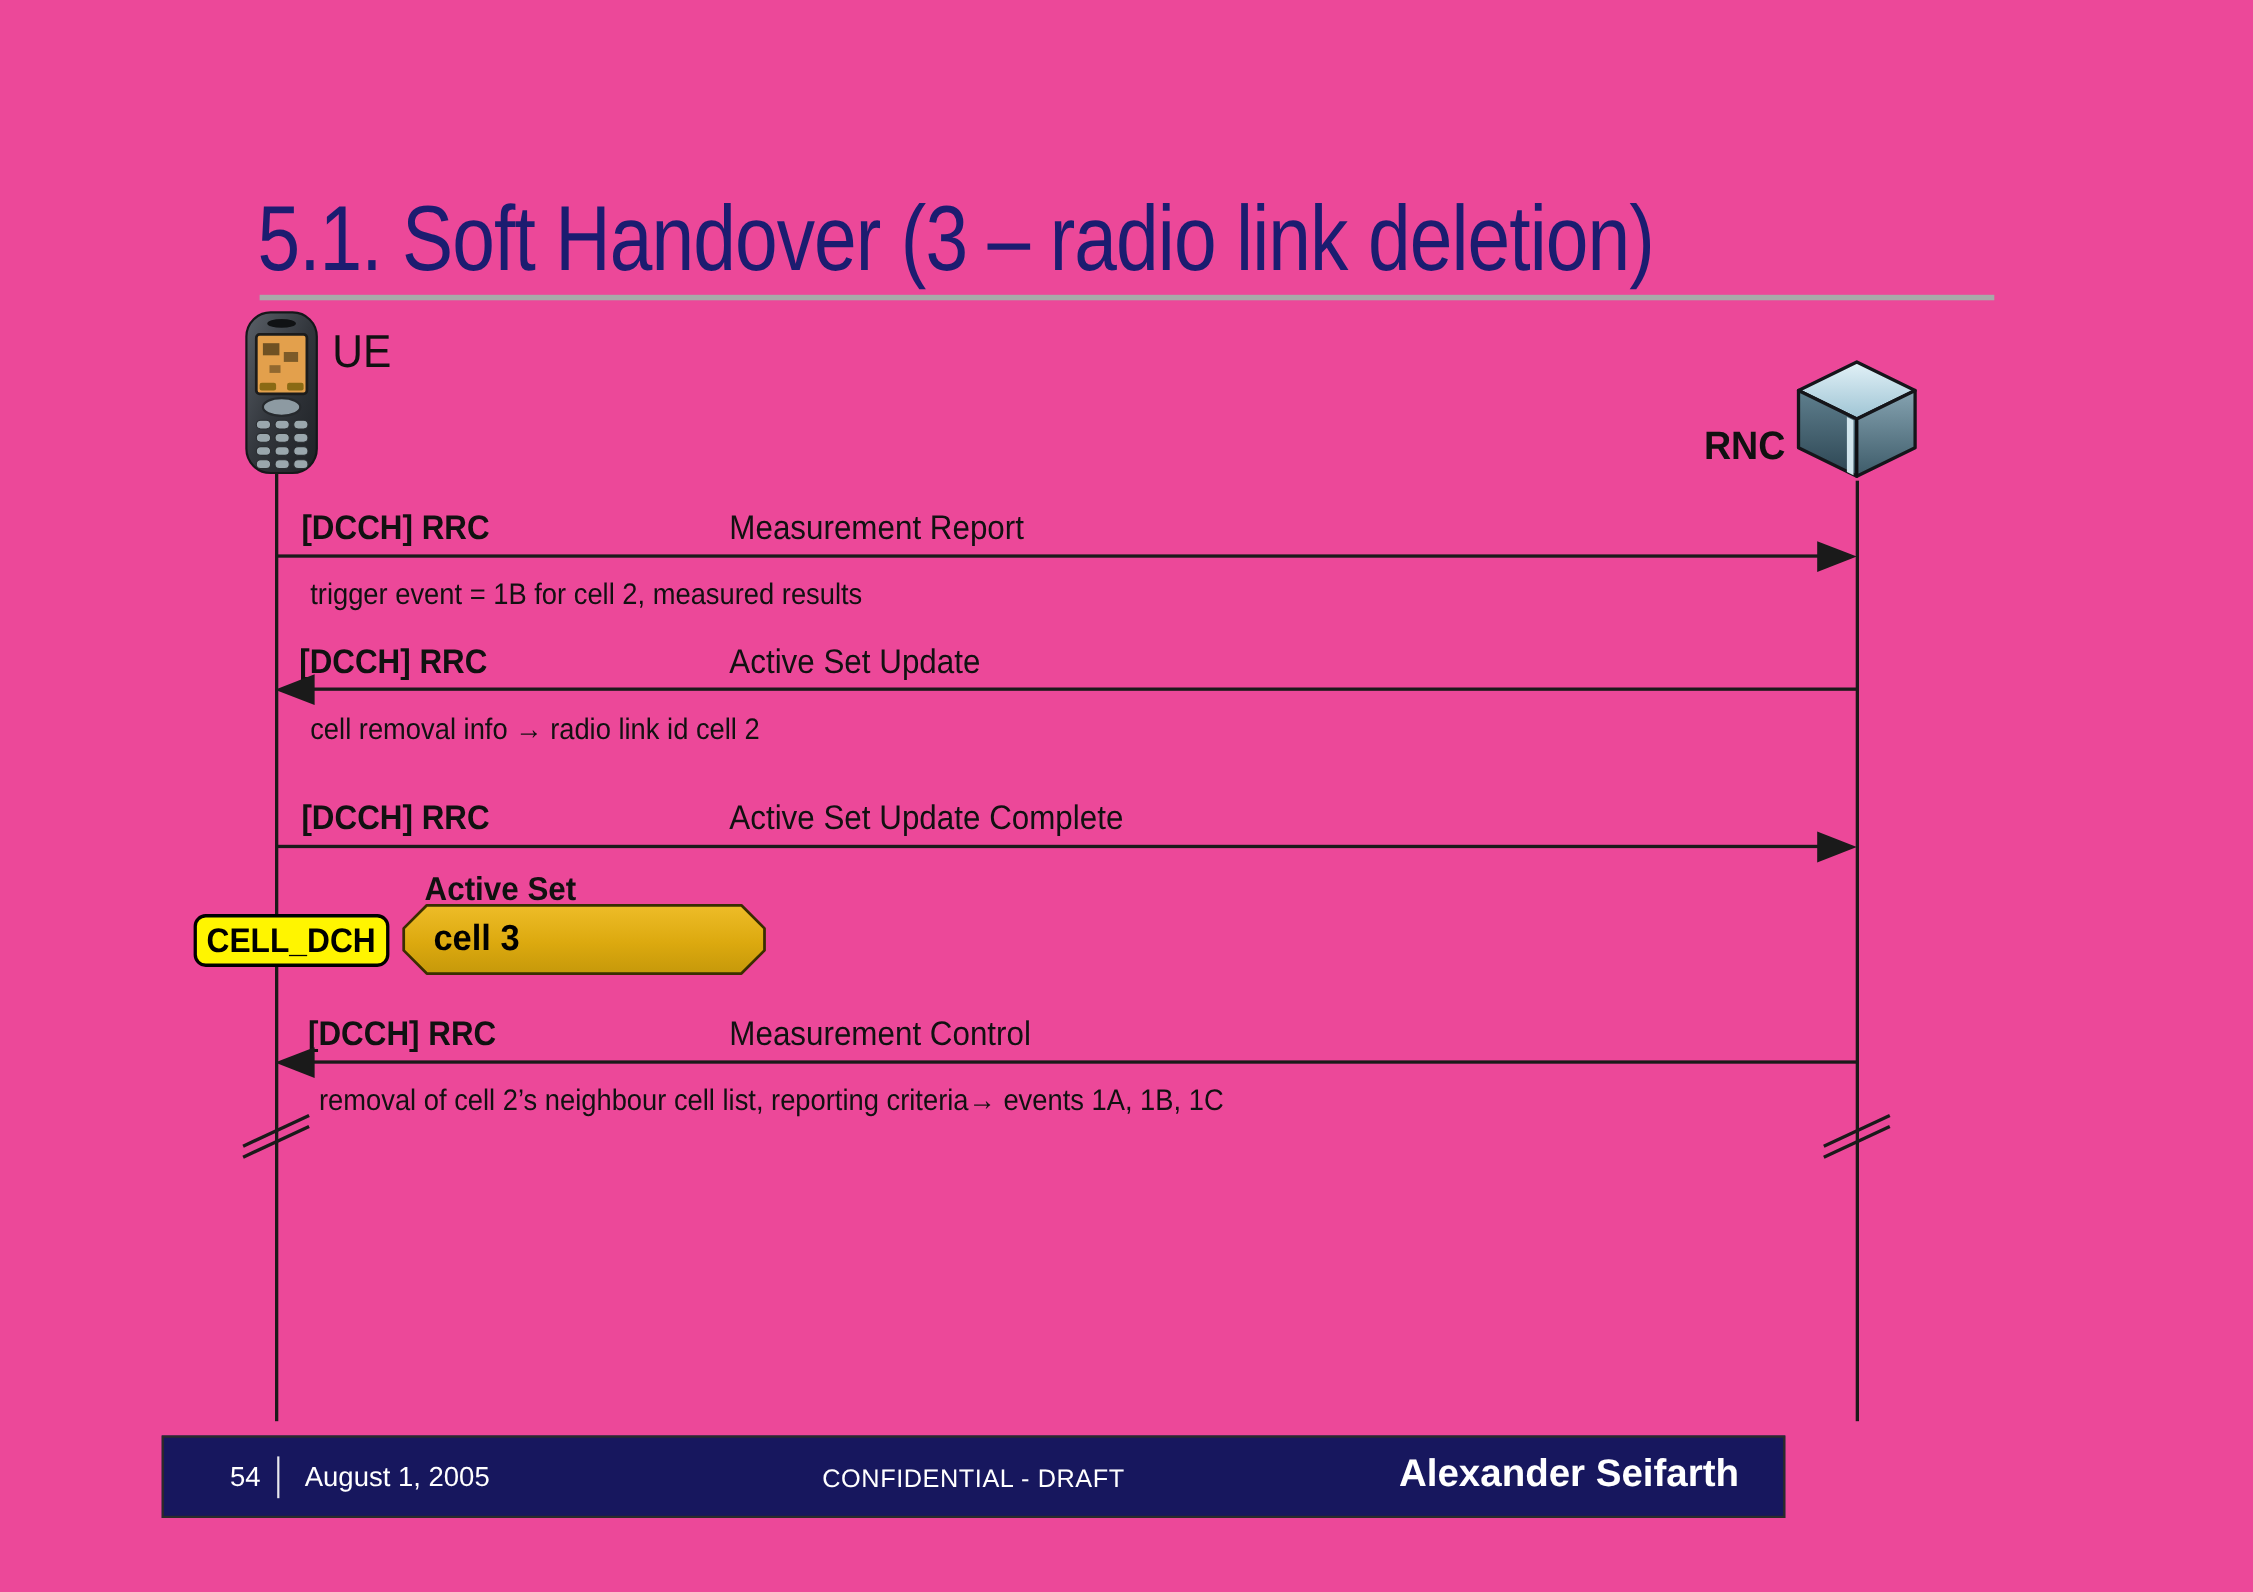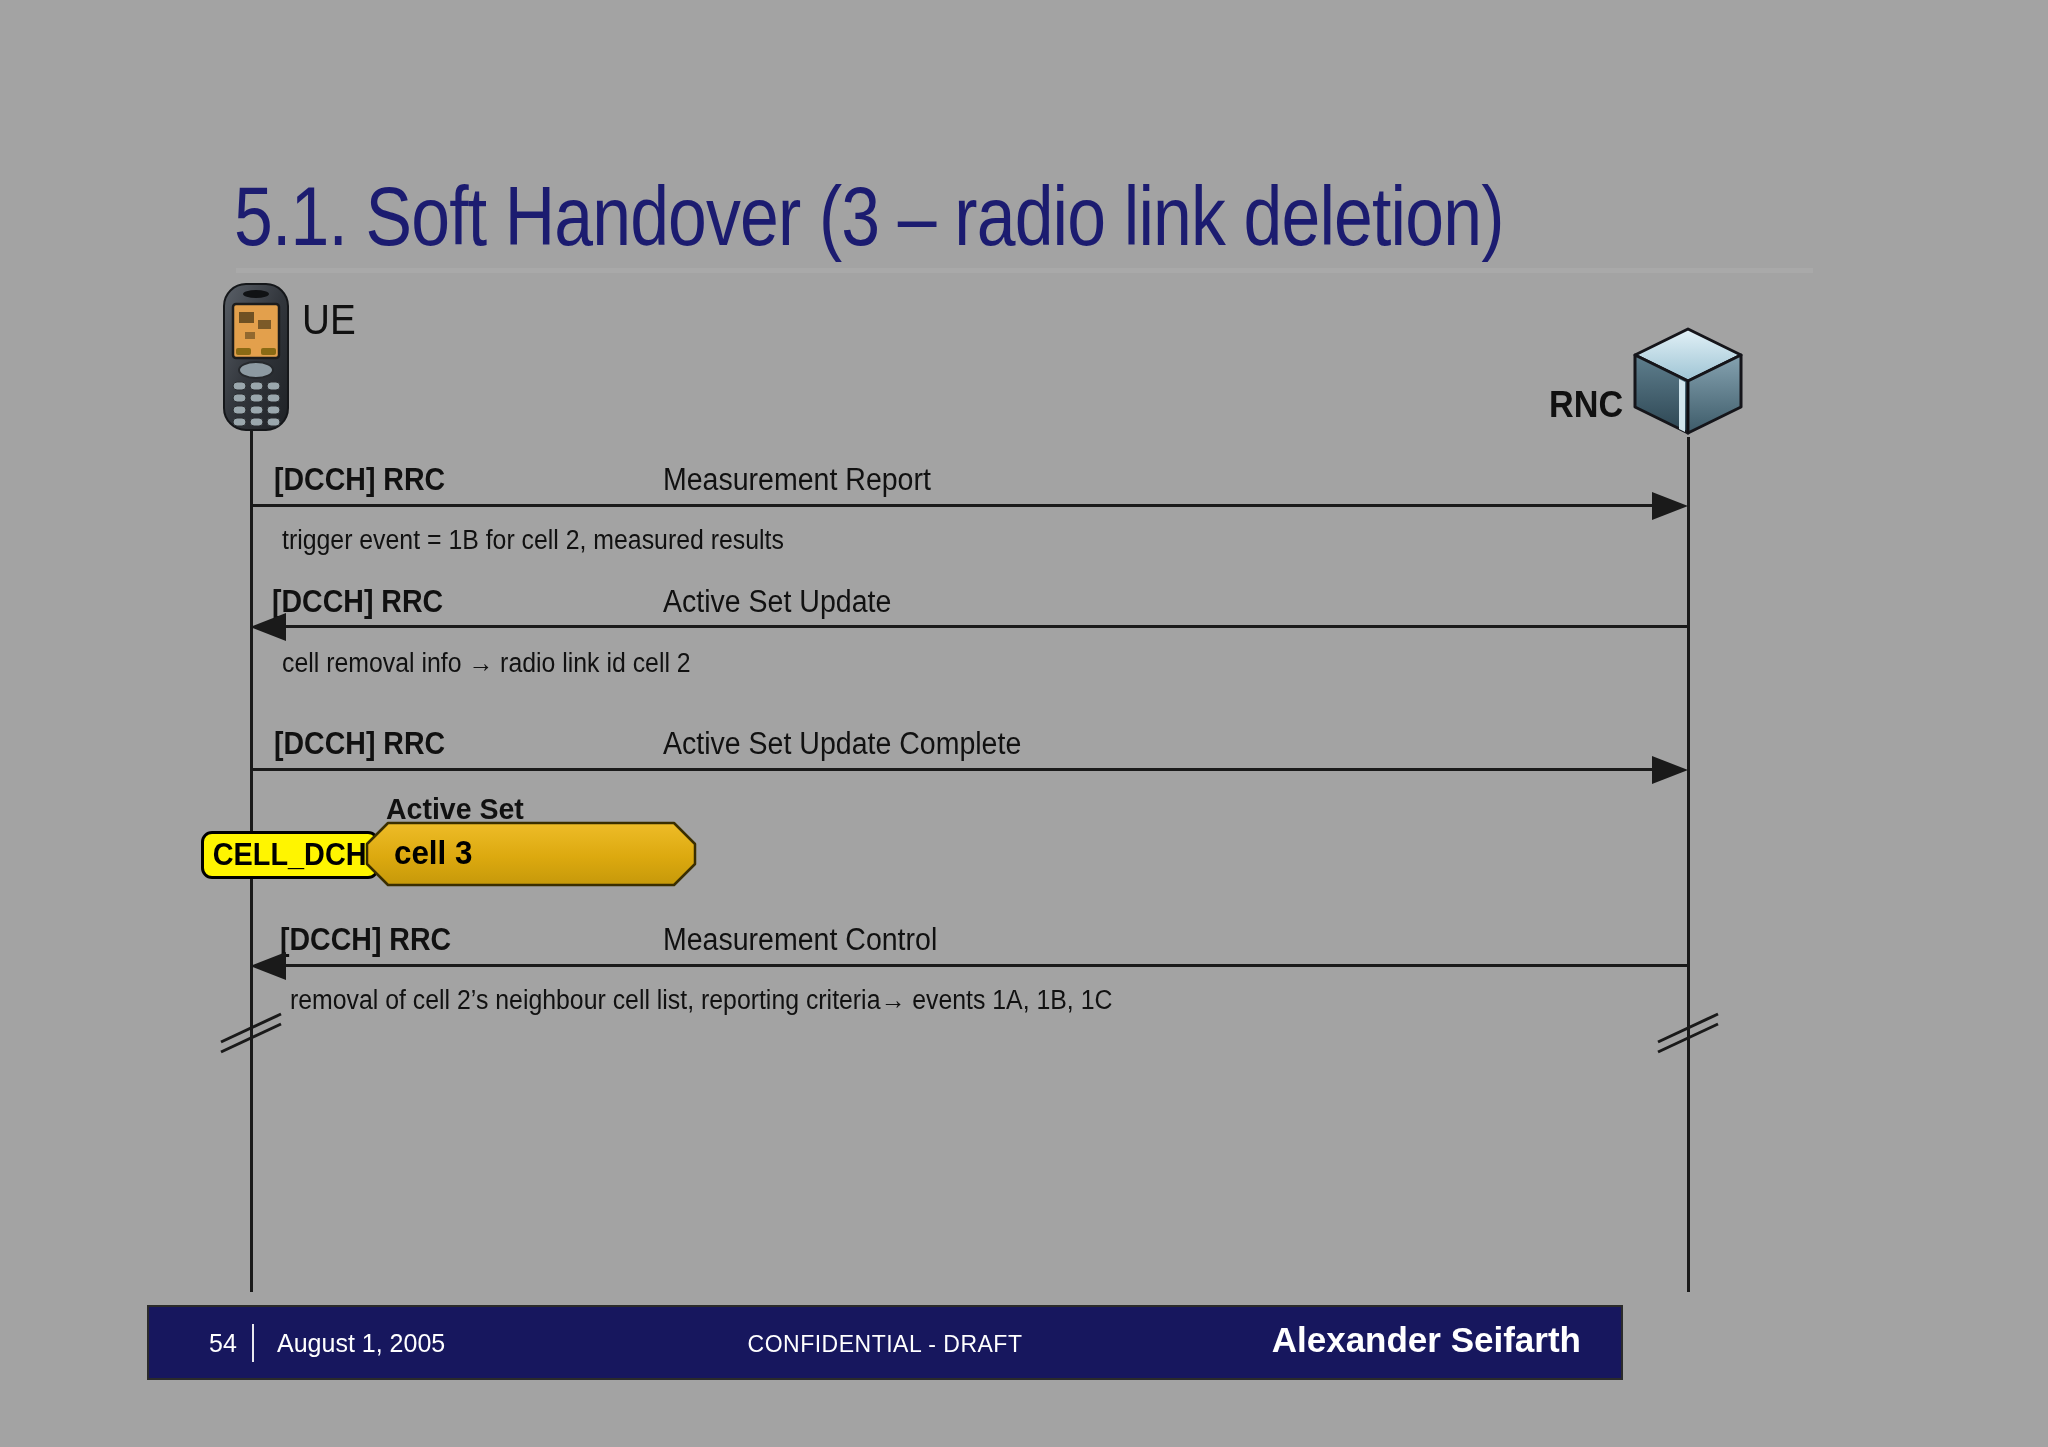--- a/index.html
+++ b/index.html
@@ -1,17 +1,17 @@
 <!DOCTYPE html>
 <html><head>
 <meta charset="utf-8">
 <style>
   html,body{margin:0;padding:0;background:#ffffff;}
   #slide{
-    position:relative;width:2048px;height:1447px;background:#a3a3a3;overflow:hidden;
+    position:relative;width:2048px;height:1447px;background:#ec4899;overflow:hidden;
     font-family:"Liberation Sans", sans-serif;color:#111;
   }
   .abs{position:absolute;}
   
   .slide-title{
     left:234px;top:168px;font-size:84px;font-weight:400;color:#1c1c70;
     white-space:nowrap;transform:scaleX(.83);transform-origin:left top;letter-spacing:-1px;
   }
   .title-rule{left:236px;top:268px;width:1577px;height:5px;background:#a9a9a9;}
   
@@ -23,21 +23,21 @@
   .msg-channel{font-size:31px;font-weight:bold;white-space:nowrap;transform:scaleX(.92);transform-origin:left top;}
   .msg-name{font-size:31px;font-weight:400;white-space:nowrap;transform:scaleX(.92);transform-origin:left top;}
   .msg-note{font-size:27px;font-weight:400;white-space:nowrap;transform:scaleX(.92);transform-origin:left top;}
   .mline{height:3px;background:#1a1a1a;}
   .arr-right{width:0;height:0;border-left:36px solid #1a1a1a;border-top:14px solid transparent;border-bottom:14px solid transparent;}
   .arr-left{width:0;height:0;border-right:36px solid #1a1a1a;border-top:14px solid transparent;border-bottom:14px solid transparent;}
   
   .activeset-label{left:386px;top:792px;font-size:30px;font-weight:bold;transform:scaleX(.95);transform-origin:left top;}
   .celldch-badge{
     left:176px;top:831px;width:172px;height:42px;background:#fff500;border:3px solid #000;
-    border-radius:11px;display:flex;align-items:center;justify-content:center;z-index:6;margin-left:25px;
+    border-radius:11px;display:flex;align-items:center;justify-content:center;z-index:6;
   }
   .celldch-badge span{font-size:31px;font-weight:bold;color:#000;transform:scaleX(.93);}
   .cell3-wrap{left:364px;top:820px;width:334px;height:68px;z-index:6;}
   .cell3-text{left:394px;top:834px;font-size:33px;font-weight:bold;color:#000;z-index:7;transform:scaleX(.95);transform-origin:left top;}
   
   .footer-bar{
     left:147px;top:1305px;width:1476px;height:75px;background:#17175e;border:2px solid #2b2b2b;
     box-sizing:border-box;z-index:8;color:#fff;
   }
   .footer-page{position:absolute;left:60px;top:22px;font-size:25px;}

